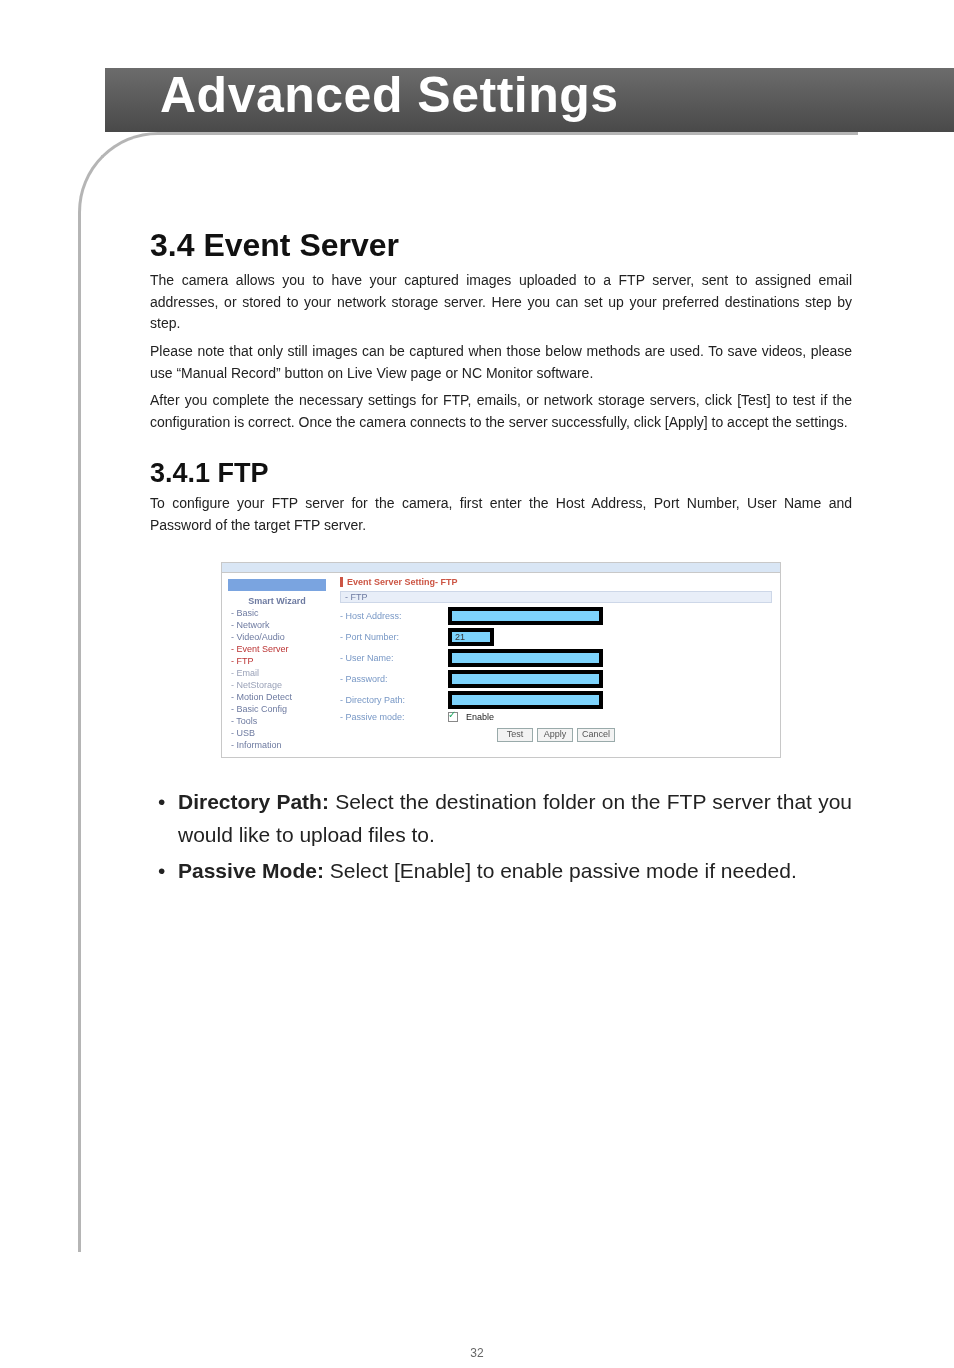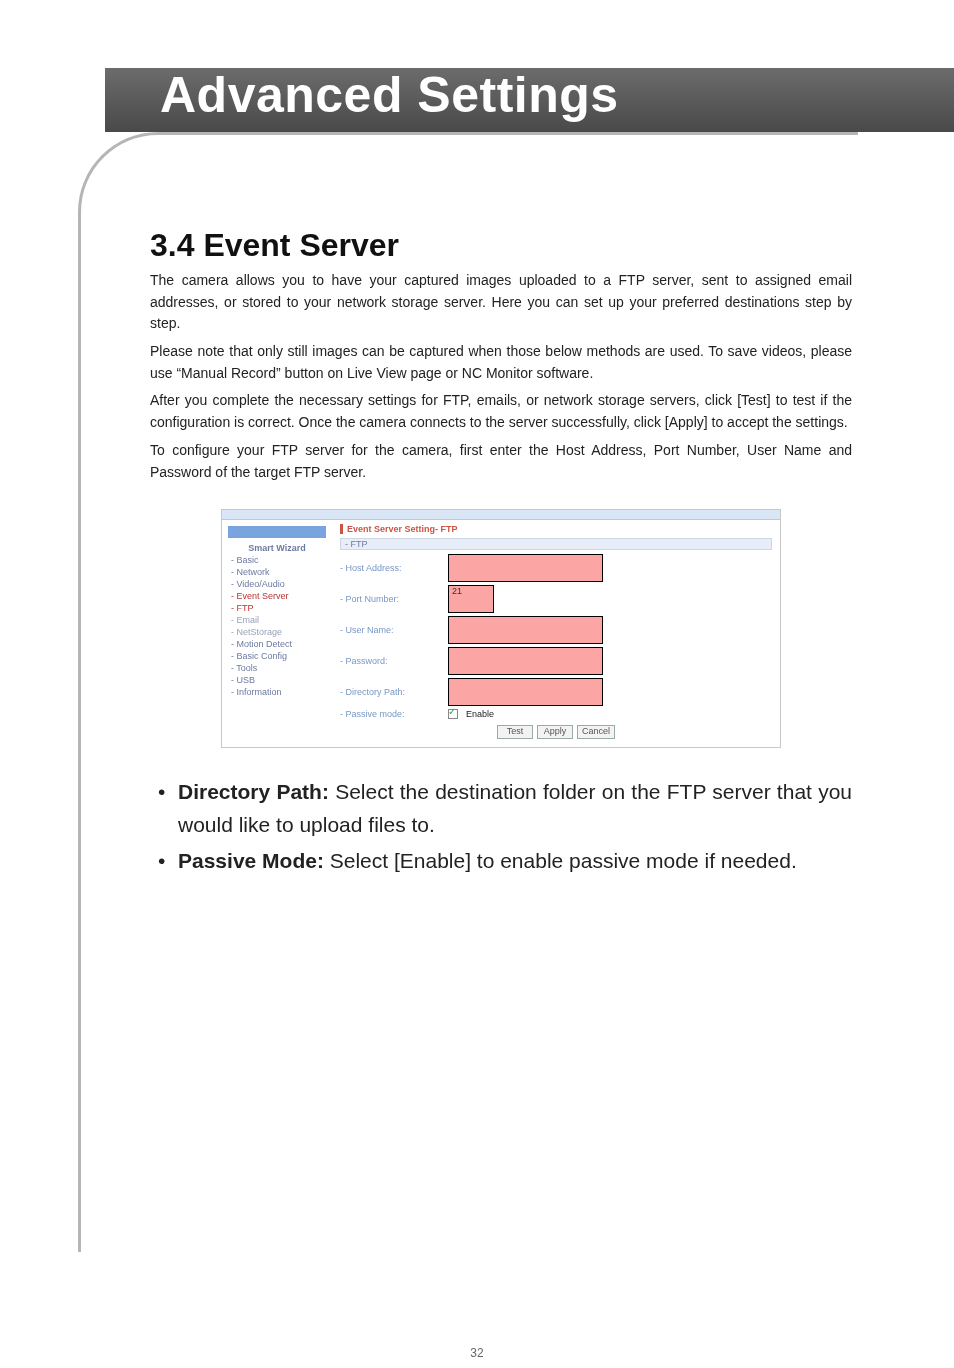--- a/index.html
+++ b/index.html
@@ -21,21 +21,21 @@
   .shot-side .side-hdr { background: #7aa4e0; height: 12px; margin-bottom: 4px; }
   .shot-side .side-item { color: #6d7aa0; padding: 1px 3px; }
   .shot-side .side-item.red { color: #b33; }
   .shot-side .side-item.dim { color: #9aa2b8; }
   .shot-side .side-item.bold { font-weight: 700; text-align: center; }
   .shot-body { flex: 1; padding: 4px 8px 8px; font-size: 9px; }
   .shot-body .hdr { color: #c54; font-weight: 700; margin-bottom: 4px; border-left: 3px solid #c54; padding-left: 4px; }
   .sb-bar { background: #e8eef8; border: 1px solid #cdd7e8; height: 12px; margin-bottom: 4px; padding: 0 4px; color: #6d7aa0; }
   .frow { display: flex; align-items: center; gap: 8px; margin-bottom: 3px; }
   .frow .lab { width: 100px; color: #7797c5; }
-  .frow .inp { border: 1px solid #000000; height: 28px; width: 155px; background: #fca5a5; }
+  .frow .inp { border: 4px solid #000000; height: 18px; width: 155px; background: #7dd3fc; }
   .frow .small { width: 46px; }
   .frow .chk { width: 10px; height: 10px; border: 1px solid #888; display: inline-block; background: #fff; position: relative; }
   .frow .chk::after { content: "✓"; position: absolute; left: -1px; top: -4px; font-size: 10px; color: #2a6; }
   .btnrow { margin-top: 6px; display: flex; gap: 4px; justify-content: center; }
   .btn { border: 1px solid #9aa; background: #f3f3f3; height: 14px; min-width: 36px; text-align: center; font-size: 9px; color: #555; padding: 0 4px; }
   .bullets { margin-top: 4px; }
   .bullets li { list-style: none; font-size: 21px; line-height: 1.55; text-align: justify; color: #222; margin-bottom: 4px; padding-left: 28px; position: relative; }
   .bullets li::before { content: "•"; position: absolute; left: 8px; top: 0; font-size: 21px; }
   .bullets li .lead { font-weight: 700; }
   .footer-num { position: absolute; left: 0; right: 0; bottom: 30px; text-align: center; font-size: 12px; color: #666; }
@@ -52,20 +52,21 @@
 
   <div class="curve"></div>
 
   <div class="content">
 
     <div class="h-sec">3.4 Event Server</div>
     <p class="para">The camera allows you to have your captured images uploaded to a FTP server, sent to assigned email addresses, or stored to your network storage server. Here you can set up your preferred destinations step by step.</p>
     <p class="para">Please note that only still images can be captured when those below methods are used. To save videos, please use “Manual Record” button on Live View page or NC Monitor software.</p>
     <p class="para">After you complete the necessary settings for FTP, emails, or network storage servers, click [Test] to test if the configuration is correct. Once the camera connects to the server successfully, click [Apply] to accept the settings.</p>
 
+    <div class="h-sub">3.4.1 FTP</div>
     <p class="para">To configure your FTP server for the camera, first enter the Host Address, Port Number, User Name and Password of the target FTP server.</p>
 
     <div class="screenshot-block">
       <div class="shot">
         <div class="shot-top"></div>
         <div class="shot-main">
           <div class="shot-side">
             <div class="side-hdr"></div>
             <div class="side-item bold">Smart Wizard</div>
             <div class="side-item">- Basic</div>

